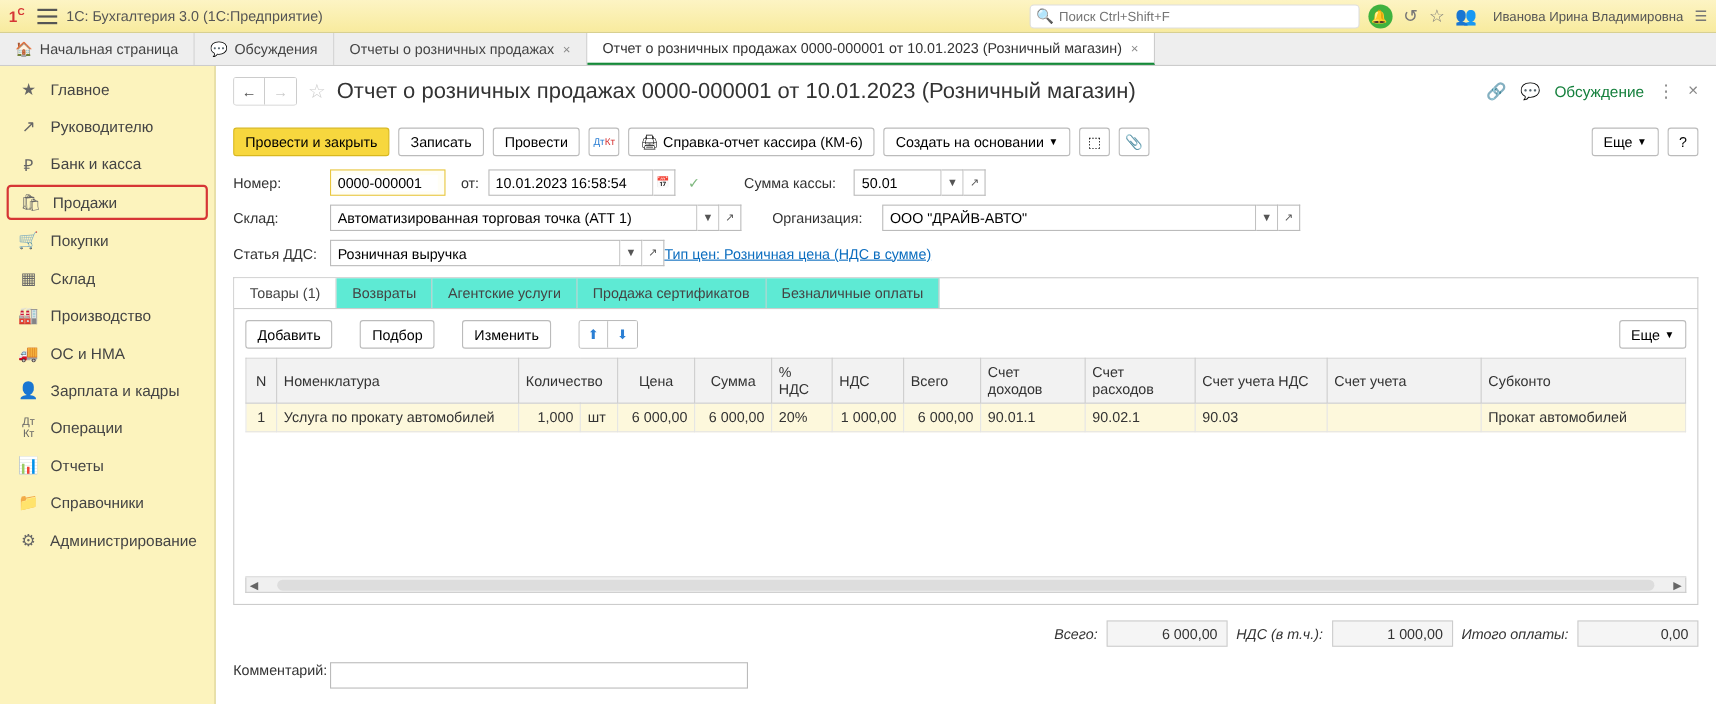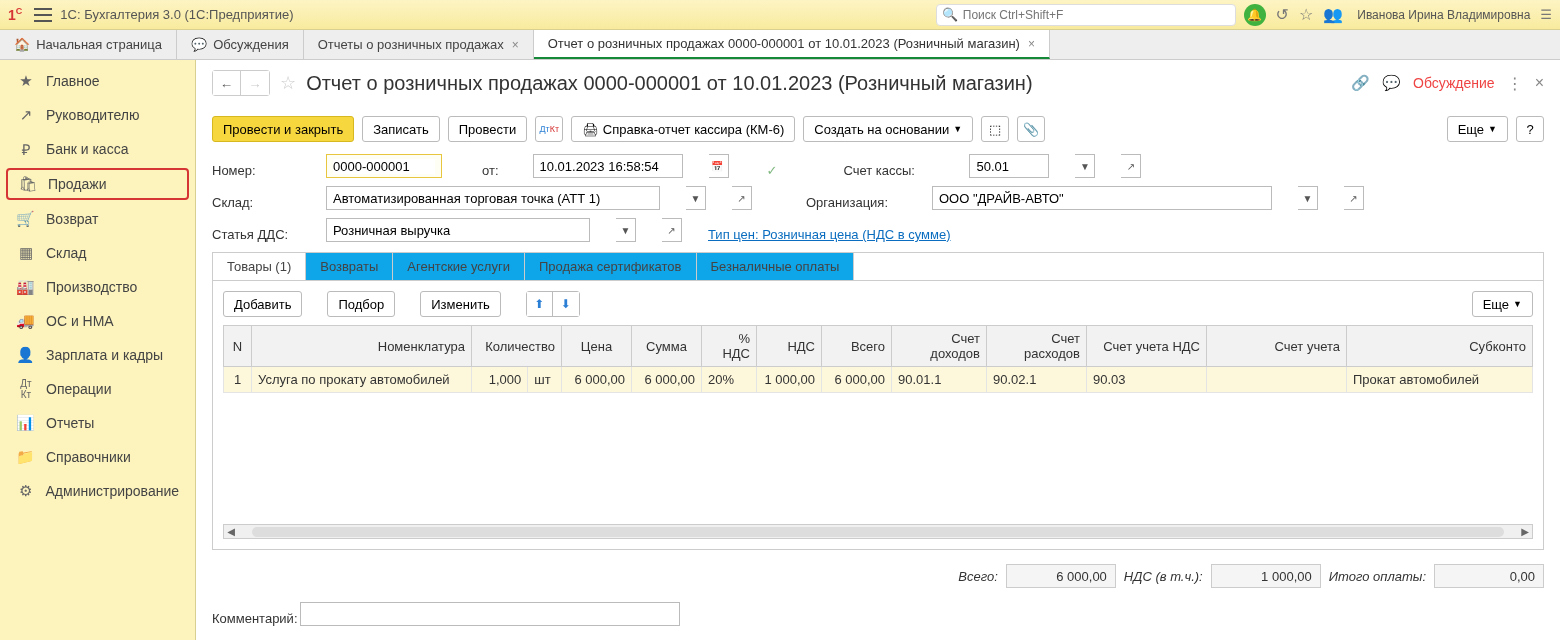--- a/index.html
+++ b/index.html
@@ -29,58 +29,58 @@
 .sb-ico { width: 20px; margin-right: 10px; color: #666; font-size: 15px; text-align: center; }
 .content { flex: 1; padding: 10px 16px; overflow: auto; }
 .page-hdr { display: flex; align-items: center; margin-bottom: 10px; }
 .nav-arr { display: flex; border: 1px solid #ccc; border-radius: 3px; margin-right: 10px; }
 .nav-arr button { width: 28px; height: 24px; border: none; background: #fff; cursor: pointer; color: #555; }
 .nav-arr button:first-child { border-right: 1px solid #ccc; }
 .star { color: #ccc; font-size: 18px; margin-right: 10px; }
 .page-title { font-size: 20px; color: #333; flex: 1; }
 .page-actions { display: flex; align-items: center; gap: 12px; }
 .link-ico { color: #888; font-size: 15px; cursor: pointer; }
-.discuss { color: #ef4444; font-size: 14px; }
+.discuss { color: #15803d; font-size: 14px; }
 .more-dots { color: #888; font-size: 16px; cursor: pointer; }
 .close-x { color: #888; font-size: 16px; cursor: pointer; }
 .toolbar { display: flex; align-items: center; gap: 8px; margin-bottom: 12px; margin-top: 20px; }
 .btn { height: 26px; padding: 0 10px; border: 1px solid #bbb; border-radius: 3px; background: #fff; cursor: pointer; font-size: 13px; display: inline-flex; align-items: center; }
 .btn.primary { background: #f7d73e; border-color: #d8b820; font-weight: normal; }
 .btn.small { padding: 0 6px; width: 28px; justify-content: center; }
 .btn .caret { margin-left: 4px; font-size: 9px; }
 .btn-right { margin-left: auto; display: flex; gap: 8px; }
-.form-row { display: flex; align-items: flex-end; margin-bottom: 8px; font-size: 13px; gap: 26px; }
+.form-row { display: flex; align-items: center; margin-bottom: 8px; font-size: 13px; }
 .lbl { color: #333; }
 .fld { border: 1px solid #bbb; height: 24px; padding: 0 6px; font-size: 13px; background: #fff; display: flex; align-items: center; }
 .fld input { border: none; outline: none; width: 100%; font-size: 13px; }
 .fld.highlight { border: 1.5px solid #e8c63e; background: #fffef5; }
 .fld-btn { width: 20px; height: 24px; border: 1px solid #bbb; border-left: none; background: #fff; display: flex; align-items: center; justify-content: center; font-size: 10px; cursor: pointer; color: #555; }
 .link-txt { color: #0b6dbf; text-decoration: underline; cursor: pointer; font-size: 13px; }
 .subtabs { display: flex; border: 1px solid #ccc; border-bottom: none; margin-top: 10px; }
-.subtab { padding: 6px 14px; font-size: 13px; border-right: 1px solid #ccc; background: #0ea5e9; cursor: pointer; color: #444; }
+.subtab { padding: 6px 14px; font-size: 13px; border-right: 1px solid #ccc; background: #5eead4; cursor: pointer; color: #444; }
 .subtab.active { background: #fff; }
 .subcontent { border: 1px solid #ccc; padding: 10px; }
 .sub-toolbar { display: flex; gap: 25px; margin-bottom: 8px; }
 .arrow-btns { display: flex; border: 1px solid #bbb; border-radius: 3px; }
 .arrow-btns button { width: 26px; height: 24px; border: none; background: #fff; cursor: pointer; font-size: 12px; }
 .arrow-btns button:first-child { border-right: 1px solid #bbb; color: #2b7fd4; }
 .arrow-btns button:last-child { color: #2b7fd4; }
 .table { border: 1px solid #ccc; width: 100%; border-collapse: collapse; font-size: 13px; }
-.table th { background: #f2f2f2; border: 1px solid #ccc; padding: 5px 6px; text-align: right; font-weight: normal; color: #333; }
+.table th { background: #f2f2f2; border: 1px solid #ccc; padding: 5px 6px; text-align: left; font-weight: normal; color: #333; }
 .table td { border: 1px solid #e4e4e4; padding: 5px 6px; background: #fdf8dc; }
 .table td.num { text-align: right; }
 .table td.ctr { text-align: center; }
 .table-wrap { position: relative; height: 200px; overflow: auto; border-bottom: 1px solid #ccc; }
 .hscroll { height: 14px; background: #f0f0f0; border: 1px solid #ccc; border-top: none; position: relative; display: flex; align-items: center; }
 .hscroll-track { flex: 1; height: 10px; background: #ddd; margin: 0 14px; border-radius: 5px; }
 .hscroll-arr { width: 14px; text-align: center; color: #666; font-size: 10px; }
 .totals { display: flex; justify-content: flex-end; gap: 4px; margin-top: 14px; font-size: 13px; align-items: center; }
 .tot-lbl { color: #333; padding: 0 4px; font-style: italic; }
 .tot-val { border: 1px solid #ccc; background: #f5f5f5; height: 24px; padding: 0 8px; display: flex; align-items: center; justify-content: flex-end; min-width: 110px; }
-.comment-row { display: flex; align-items: flex-end; margin-top: 14px; }
+.comment-row { display: flex; align-items: flex-start; margin-top: 14px; }
 .comment-row .fld { width: 380px; }
 </style>
 </head>
 <body>
 
 <div class="app-header">
   <span class="logo">1<span class="logo-sub">С</span></span>
   <div class="ham">
       <span></span>
       <span></span>
@@ -133,21 +133,21 @@
     <div class="sb-item">
         <span class="sb-ico">₽</span>
         <span>Банк и касса</span>
       </div>
     <div class="sb-item sel">
         <span class="sb-ico">🛍</span>
         <span>Продажи</span>
       </div>
     <div class="sb-item">
         <span class="sb-ico">🛒</span>
-        <span>Возврат</span>
+        <span>Покупки</span>
       </div>
     <div class="sb-item">
         <span class="sb-ico">▦</span>
         <span>Склад</span>
       </div>
     <div class="sb-item">
         <span class="sb-ico">🏭</span>
         <span>Производство</span>
       </div>
     <div class="sb-item">
@@ -215,30 +215,30 @@
         <button class="btn">
             <span>Еще</span>
             <span class="caret">▼</span>
           </button>
         <button class="btn small">?</button>
       </div>
     </div>
 
     <div class="form-row">
       <span class="lbl" style="width:88px">Номер:</span>
-      <div class="fld highlight" style="width:116px">
+      <div class="fld highlight" style="width:105px">
           <input value="0000-000001" style="">
         </div>
       <span class="lbl" style="margin:0 8px 0 14px">от:</span>
       <div class="fld" style="width:150px">
           <input value="10.01.2023 16:58:54" style="">
         </div>
       <button class="fld-btn">📅</button>
       <span style="margin-left:12px;color:#7fb87f">✓</span>
-      <span class="lbl" style="margin-left:40px;width:100px">Счет кассы:</span>
+      <span class="lbl" style="margin-left:40px;width:100px">Сумма кассы:</span>
       <div class="fld" style="width:80px">
           <input value="50.01" style="">
         </div>
       <button class="fld-btn">▼</button>
       <button class="fld-btn">↗</button>
     </div>
 
     <div class="form-row">
       <span class="lbl" style="width:88px">Склад:</span>
       <div class="fld" style="width:334px">

